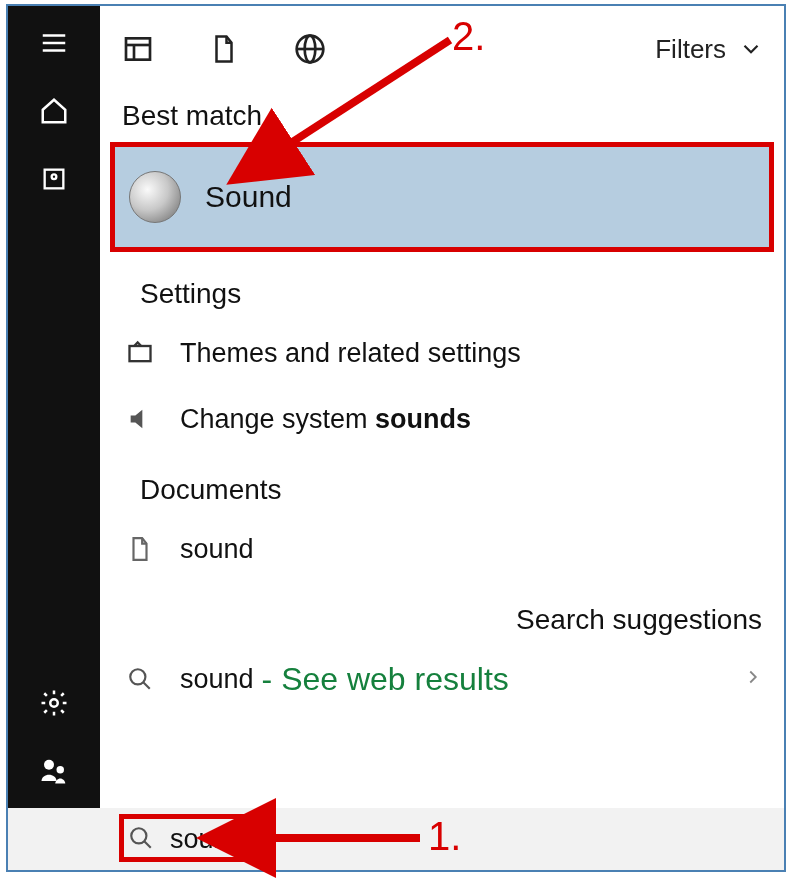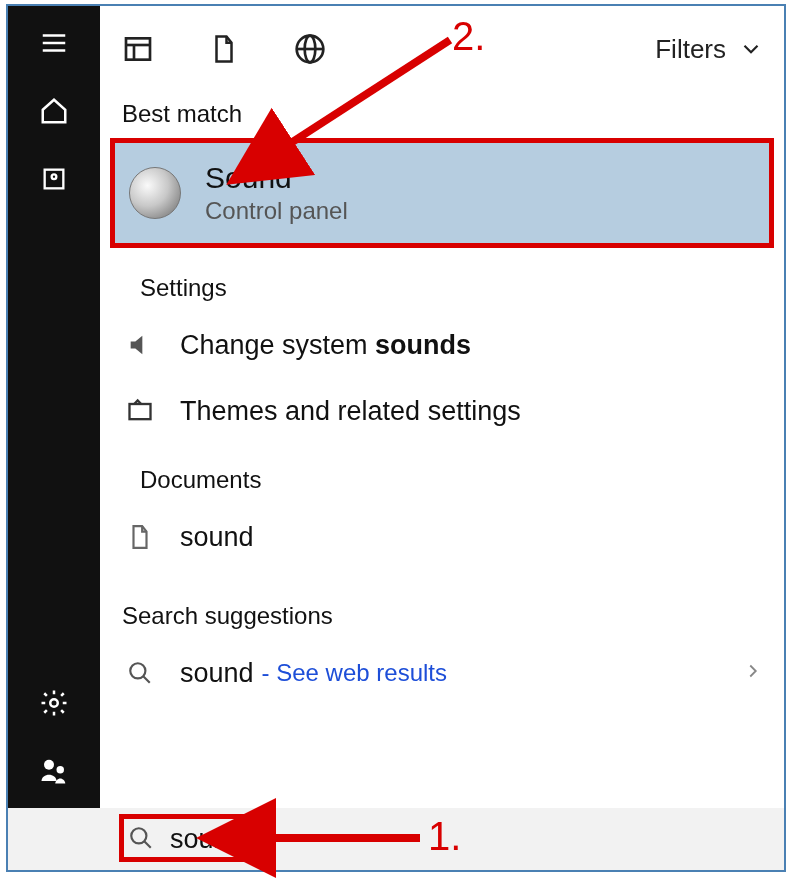--- a/index.html
+++ b/index.html
@@ -64,21 +64,21 @@
   .filters {
     margin-left: auto;
     display: flex;
     align-items: center;
     gap: 12px;
     font-size: 26px;
     color: #222;
     cursor: pointer;
   }
   .section-label {
-    font-size: 24px;
+    font-size: 28px;
     color: #111;
     padding: 8px 22px 10px 22px;
     font-weight: 400;
   }
   .best-match-item {
     margin: 0 10px;
     border: 5px solid #d80000;
     background: #b6cde0;
     display: flex;
     align-items: center;
@@ -108,21 +108,21 @@
     color: #111;
     cursor: pointer;
   }
   .list-item .ico {
     width: 36px; height: 36px;
     margin-right: 22px;
     color: #333;
     display:flex;align-items:center;justify-content:center;
     flex-shrink: 0;
   }
-  .list-item .sub { color: #1d4ed8; font-size: 24px; margin-left: 8px; }
+  .list-item .sub { color: #15803d; font-size: 32px; margin-left: 8px; }
   .list-item .chev { margin-left: auto; margin-right: 20px; color: #888; }
   .search-bar {
     height: 62px;
     background: #f2f2f2;
     display: flex;
     align-items: center;
     padding-left: 114px;
     position: relative;
   }
   .search-bar .sicon {
@@ -225,59 +225,58 @@
             </svg>
         </div>
       </div>
 
       <div class="section-label">Best match</div>
 
       <div class="best-match-item">
         <div class="speaker-circle"></div>
         <div class="bm-text">
           <div class="title">Sound</div>
-          <div class="subtitle">Control panel</div>
         </div>
       </div>
 
       <div class="section-label" style="margin-top:18px;padding-left:40px;">Settings</div>
       <div class="list">
-        <div class="list-item">
-          <div class="ico">
-            <svg viewBox="0 0 24 24" width="28" height="28" fill="#555">
-                <path d="M4 9v6h4l6 5V4L8 9H4z"></path>
-              </svg>
-          </div>
-          <span><span>Change system </span><b>sounds</b></span>
-        </div>
         <div class="list-item">
           <div class="ico">
             <svg viewBox="0 0 24 24" width="28" height="28" stroke="#333" stroke-width="2" fill="none">
                 <rect x="3" y="6" width="18" height="13"></rect>
                 <path d="M7 6l3-3 3 3"></path>
               </svg>
           </div>
           <span>Themes and related settings</span>
+        </div>
+        <div class="list-item">
+          <div class="ico">
+            <svg viewBox="0 0 24 24" width="28" height="28" fill="#555">
+                <path d="M4 9v6h4l6 5V4L8 9H4z"></path>
+              </svg>
+          </div>
+          <span><span>Change system </span><b>sounds</b></span>
         </div>
       </div>
 
       <div class="section-label" style="margin-top:14px;padding-left:40px;">Documents</div>
       <div class="list">
         <div class="list-item">
           <div class="ico">
             <svg viewBox="0 0 24 24" width="26" height="30" stroke="#666" stroke-width="2" fill="none">
                 <path d="M6 2h8l4 5v15H6z"></path>
                 <path d="M14 2v5h4"></path>
               </svg>
           </div>
           <span>sound</span>
         </div>
       </div>
 
-      <div class="section-label" style="margin-top:24px;">Search suggestions</div>
+      <div class="section-label" style="margin-top:14px;text-align:right;">Search suggestions</div>
       <div class="list">
         <div class="list-item">
           <div class="ico">
             <svg viewBox="0 0 24 24" width="26" height="26" stroke="#555" stroke-width="2" fill="none">
                 <circle cx="10" cy="10" r="7"></circle>
                 <line x1="15" y1="15" x2="21" y2="21"></line>
               </svg>
           </div>
           <span>sound</span>
           <span class="sub">- See web results</span>

